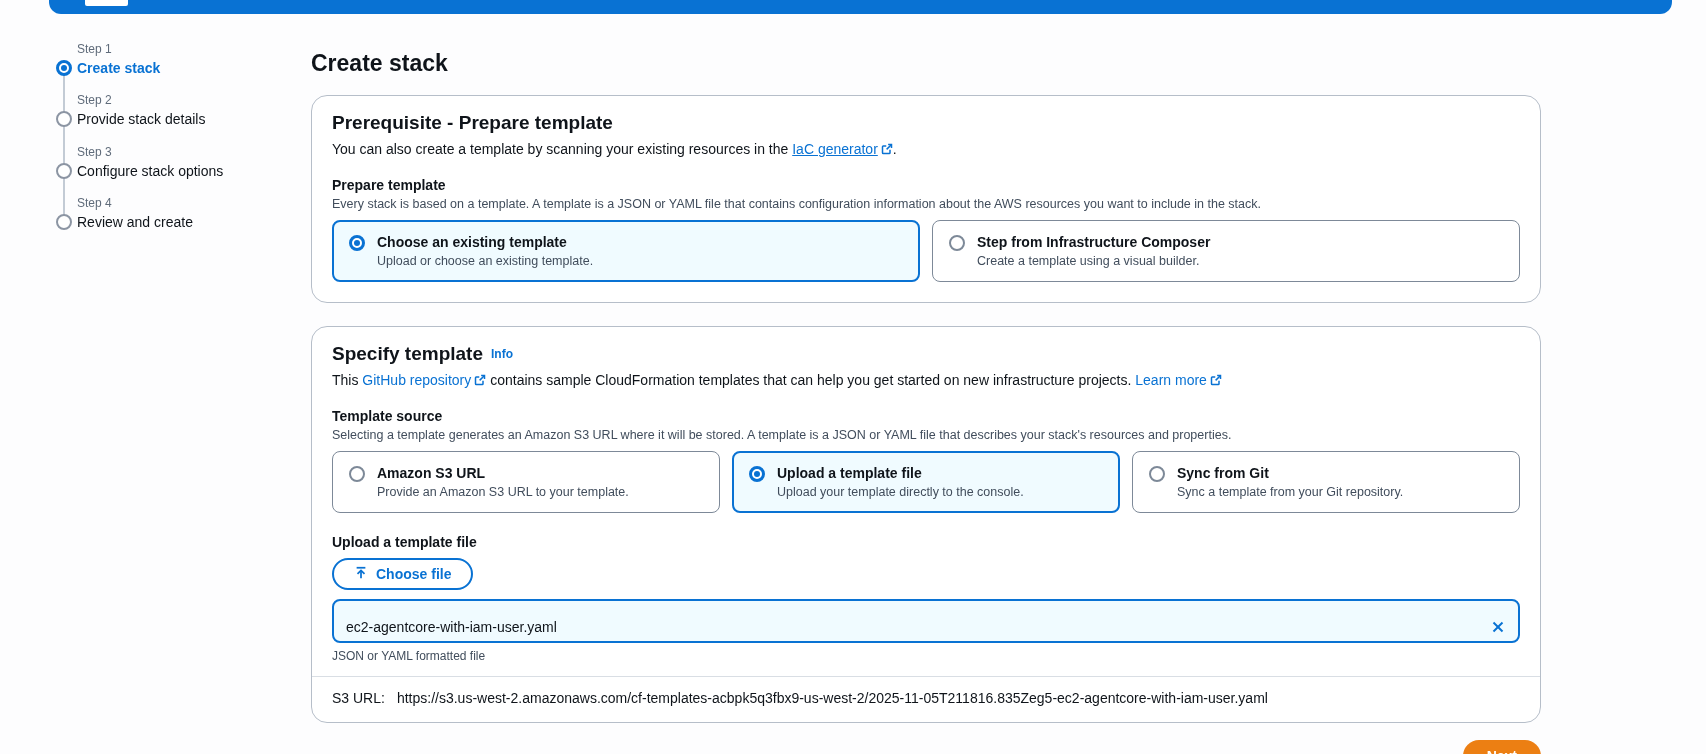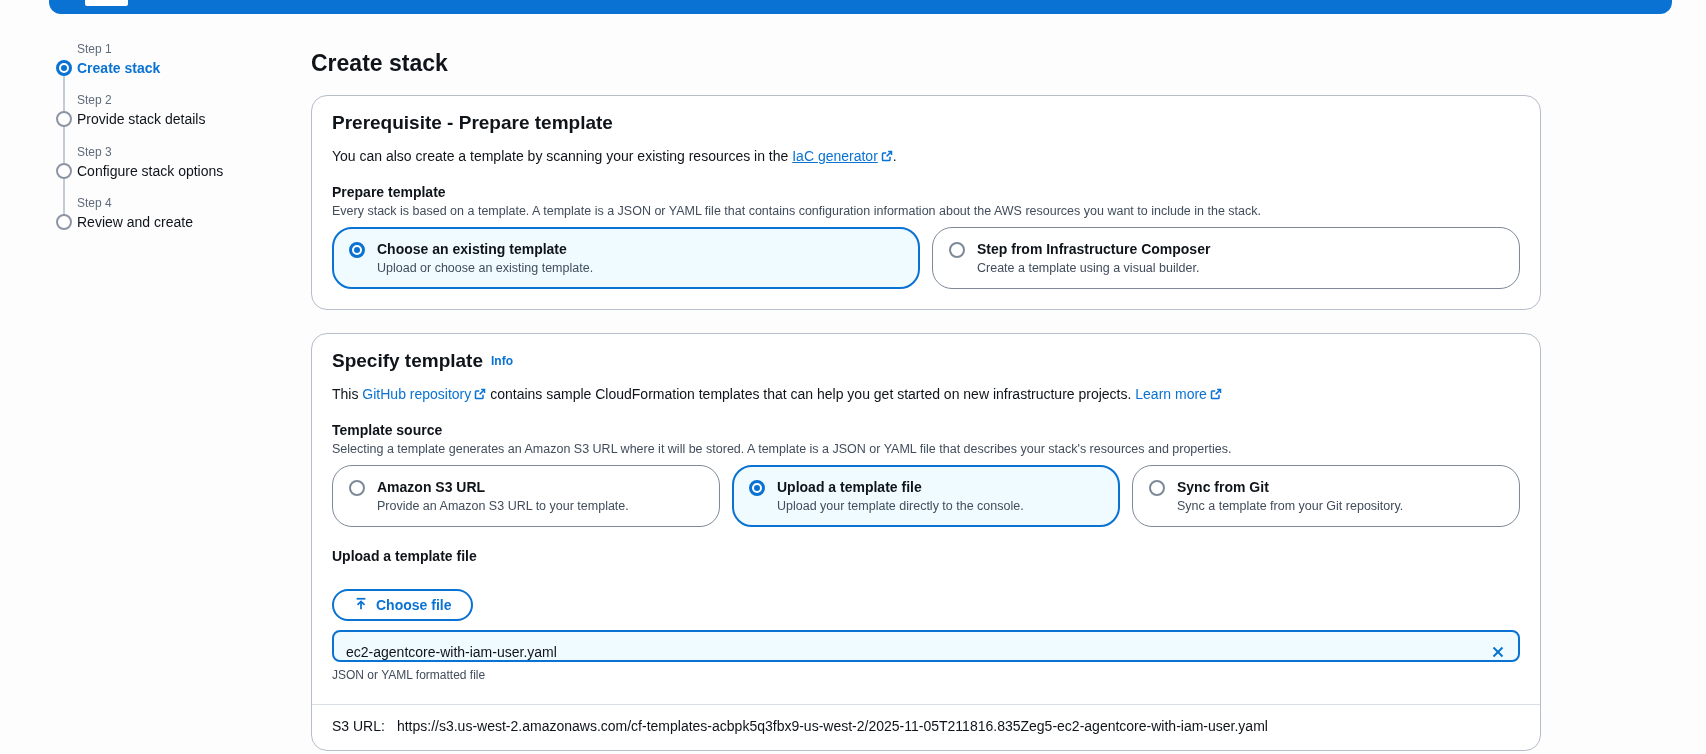--- a/index.html
+++ b/index.html
@@ -32,53 +32,53 @@
 
   
   .main { position:absolute; left:311px; top:40px; width:1230px; }
   h1.page-title { font-size:23px; font-weight:700; margin:8px 0 0 0; line-height:30px; }
 
   .panel { border:1px solid #b6bec9; border-radius:16px; background:#fff; margin-top:17px; }
   .panel-body { padding:15px 20px 20px 20px; }
   .panel-h { font-size:19px; font-weight:700; margin:0; line-height:24px; display:inline-block; }
   .info-link { font-size:12px; font-weight:700; color:#0972d3; text-decoration:none; margin-left:8px;
     vertical-align:2px; cursor:pointer; }
-  .panel-desc { font-size:14px; margin:11px 0 0 0; line-height:20px; color:#0f141a; }
+  .panel-desc { font-size:14px; margin:4px 0 0 0; line-height:20px; color:#0f141a; }
   .link { color:#0972d3; text-decoration:none; cursor:pointer; }
   .link.u { text-decoration:underline; }
   .ext-ico { display:inline-block; vertical-align:-1px; margin-left:3px; }
 
   .field-label { font-size:14px; font-weight:700; margin:16px 0 0 0; line-height:18px; }
   .field-desc { font-size:12.5px; color:#414d5c; margin:2px 0 0 0; line-height:16px; }
 
   .tiles { display:flex; gap:12px; margin-top:8px; }
-  .tile { flex:1 1 0; border:1px solid #7d8998; border-radius:20px; background:#fff;
+  .tile { flex:1 1 0; border:1px solid #7d8998; border-radius:8px; background:#fff;
     padding:12px 16px; display:flex; gap:12px; align-items:flex-start; min-height:52px; cursor:pointer; }
   .tile.sel { border:2px solid #0972d3; background:#f0fbff; padding:11px 15px; }
   .radio { flex:0 0 16px; width:16px; height:16px; border-radius:50%; background:#fff;
     border:2px solid #7d8998; margin-top:2px; position:relative; }
   .tile.sel .radio { border:3px solid #0972d3; }
   .tile.sel .radio::after { content:""; position:absolute; left:50%; top:50%;
     width:6px; height:6px; margin:-3px 0 0 -3px; border-radius:50%; background:#0972d3; }
   .tile-title { font-size:14px; font-weight:700; line-height:18px; }
   .tile-desc { font-size:12.5px; color:#414d5c; margin-top:2px; line-height:16px; }
 
   .upload-label { font-size:14px; font-weight:700; margin:20px 0 0 0; line-height:18px; }
   .btn-outline { display:inline-flex; align-items:center; gap:8px; height:32px;
     border:2px solid #0972d3; border-radius:20px; background:#fff; color:#0972d3;
     font-family:"Liberation Sans", sans-serif; font-size:14px; font-weight:700;
-    padding:0 20px; margin-top:24px; cursor:pointer; }
-
-  .file-chip { display:flex; align-items:center; height:32px; margin-top:9px;
+    padding:0 20px; margin-top:7px; cursor:pointer; }
+
+  .file-chip { display:flex; align-items:center; height:44px; margin-top:9px;
     border:2px solid #0972d3; border-radius:8px; background:#f0fbff; padding:12px 10px 0 12px; }
   .file-name { font-size:14px; color:#0f141a; }
   .file-clear { margin-left:auto; background:none; border:none; padding:2px; cursor:pointer; line-height:0; }
   .file-hint { font-size:12px; color:#414d5c; margin-top:6px; line-height:14px; }
 
-  .s3-row { border-top:1px solid #d9dee4; margin-top:22px; padding:13px 20px 16px 20px;
+  .s3-row { border-top:1px solid #d9dee4; margin-top:13px; padding:13px 20px 16px 20px;
     display:flex; align-items:center; }
   .s3-label { font-size:14px; color:#0f141a; }
   .s3-url { font-size:14px; color:#0f141a; margin-left:12px; }
   .s3-row .btn-outline { margin:0 0 0 auto; }
 
   .footer { display:flex; align-items:center; justify-content:flex-end; gap:26px; margin-top:17px; }
   .btn-primary { height:32px; border:none; border-radius:20px; background:#ec7f13; color:#fff;
     font-family:"Liberation Sans", sans-serif; font-size:14px; font-weight:700; padding:0 24px; cursor:pointer; }
 </style>
 </head>

